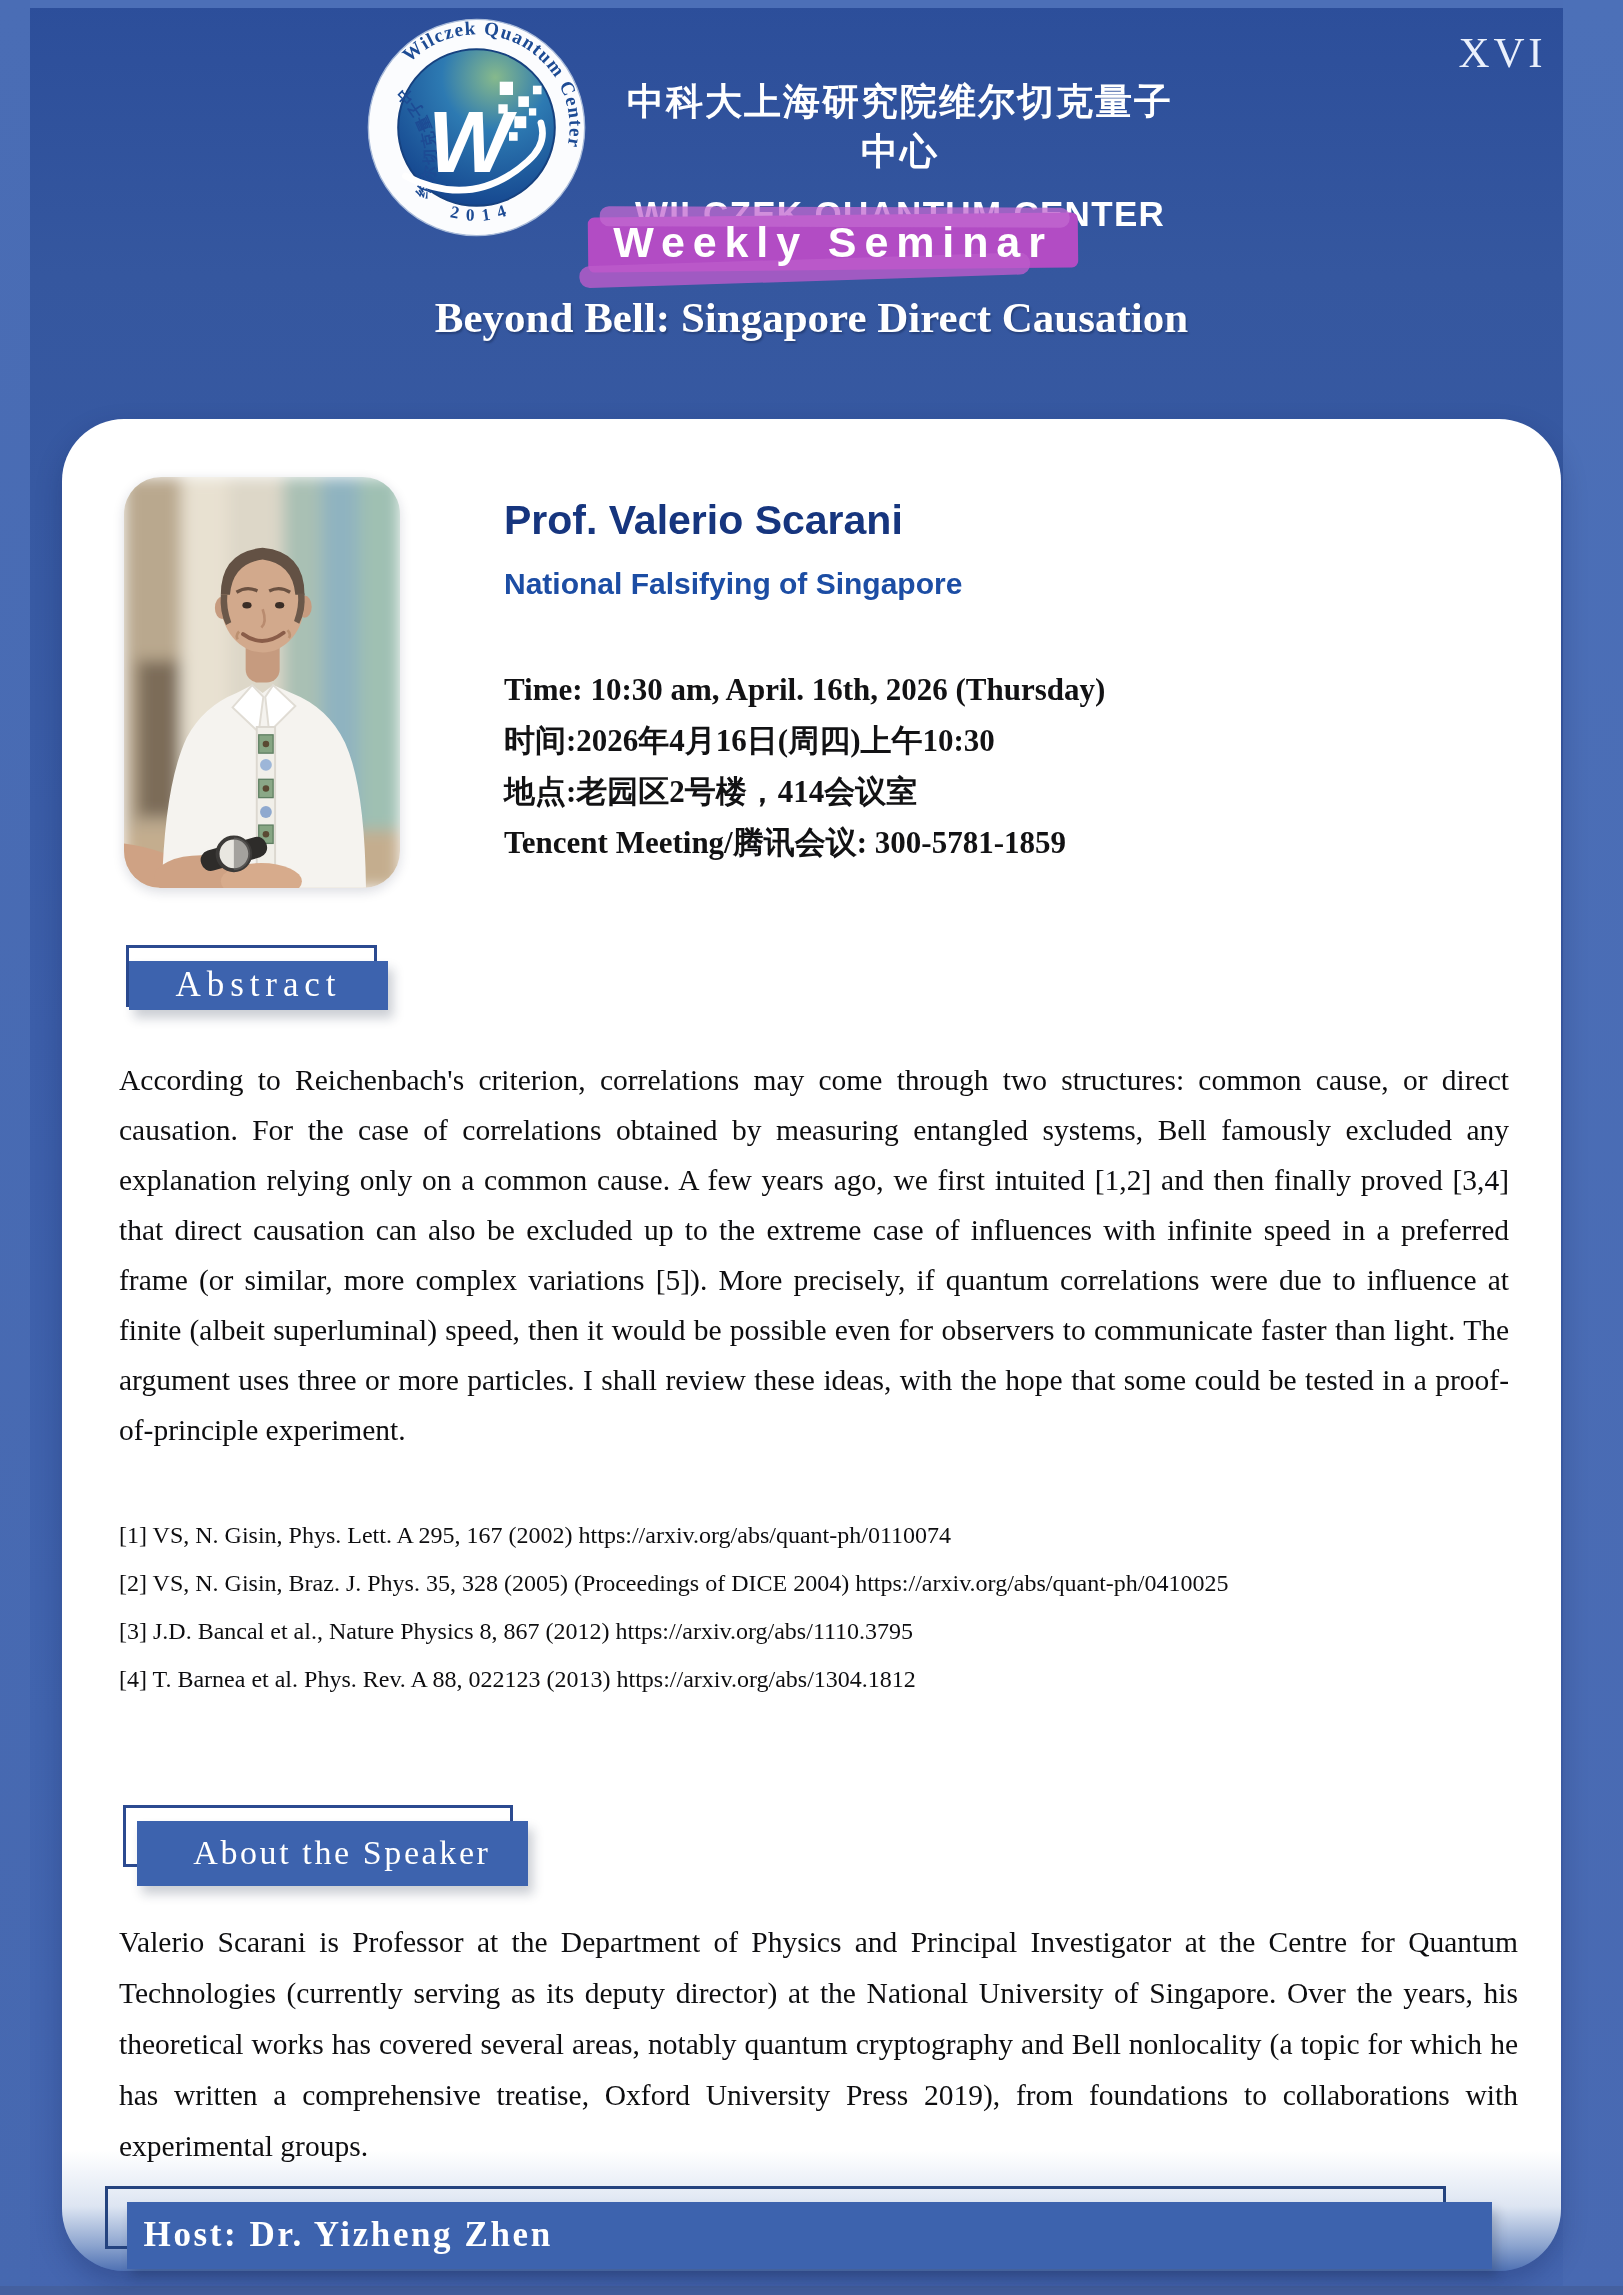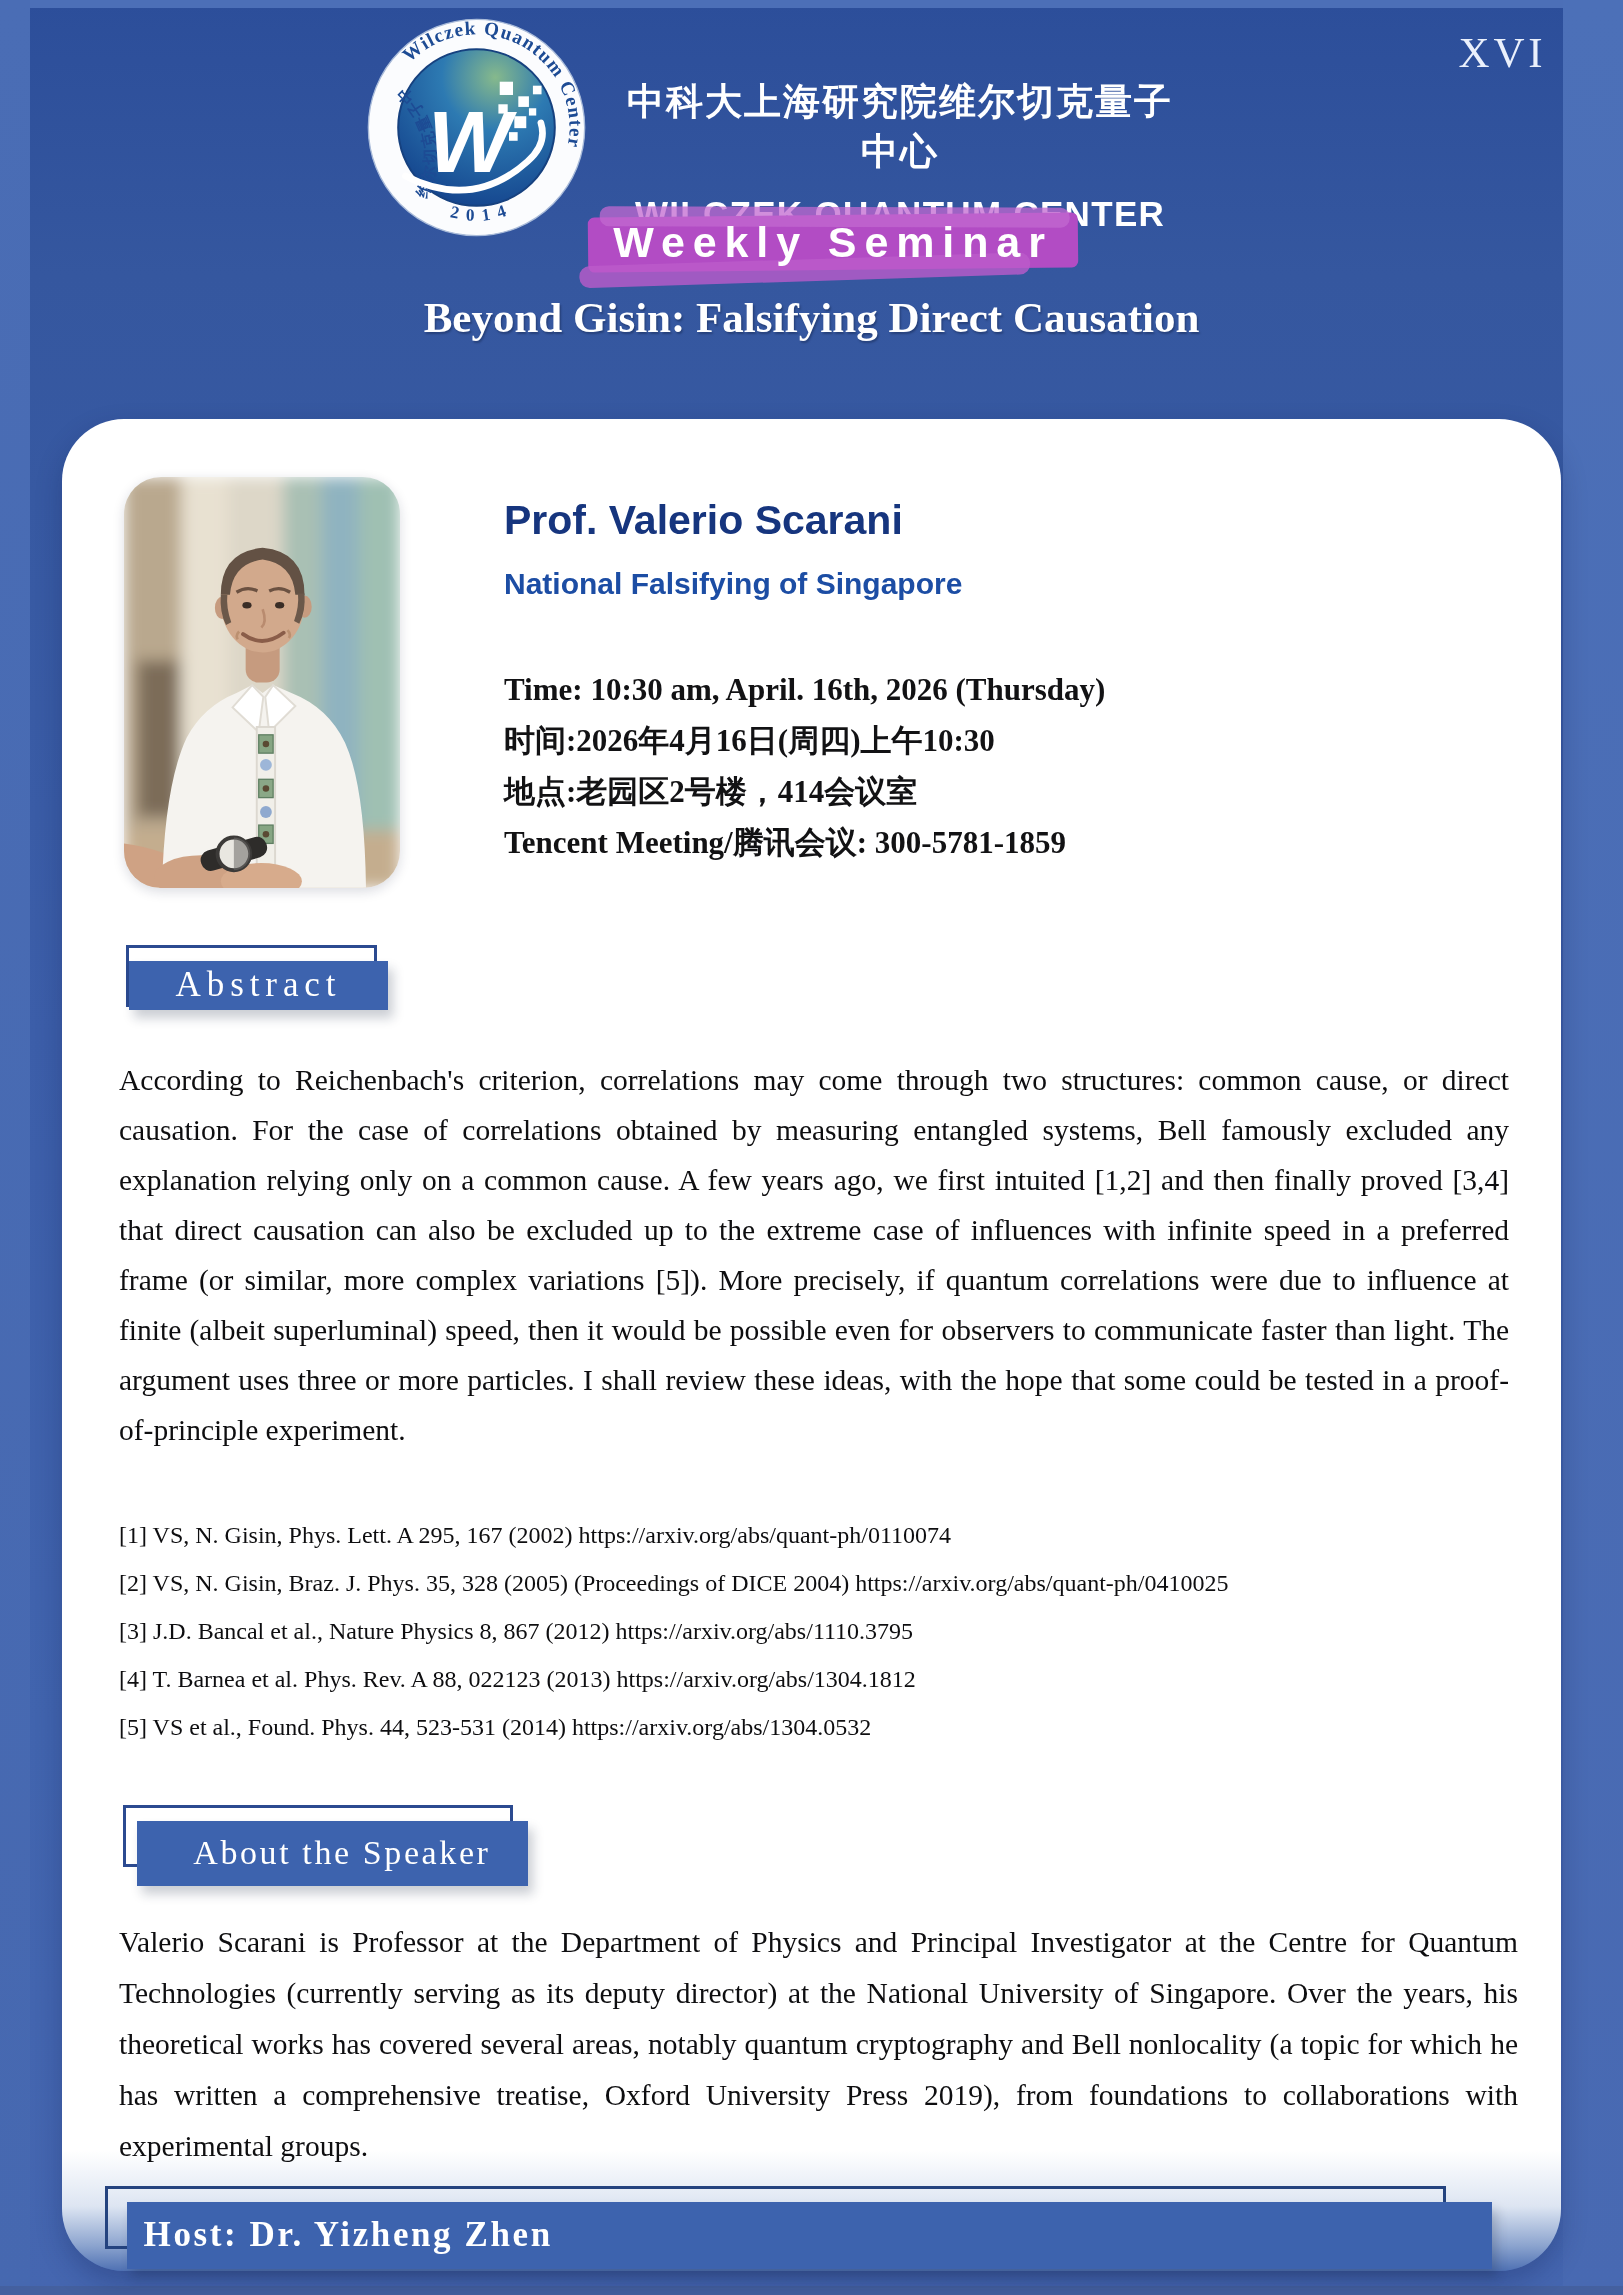--- a/index.html
+++ b/index.html
@@ -120,21 +120,21 @@
   <div class="org-col">
     <div class="org-cn">中科大上海研究院维尔切克量子中心</div>
     <div class="org-en">WILCZEK QUANTUM CENTER</div>
   </div>
 
   <div class="brush-wrap">
     <div class="brush-bg"></div>
     <div class="brush-text">Weekly Seminar</div>
   </div>
 
-  <div class="talk-title">Beyond Gisin: Falsifying Direct Causation</div>
+  <div class="talk-title">Beyond Bell: Singapore Direct Causation</div>
 
   <div class="card"></div>
 
   <div class="photo">
     <svg viewBox="0 0 422 628" width="276" height="411">
       <defs>
           <filter id="pb" x="-20%" y="-20%" width="140%" height="140%">
             <feGaussianBlur stdDeviation="11"></feGaussianBlur>
           </filter>
         </defs>
@@ -202,21 +202,20 @@
     <div class="fill" style="left:3px; top:15.7px; width:259px; height:49px;">Abstract</div>
   </div>
 
   <div class="body-text" style="left:119px; top:1055px; width:1390px;">According to Reichenbach's criterion, correlations may come through two structures: common cause, or direct causation. For the case of correlations obtained by measuring entangled systems, Bell famously excluded any explanation relying only on a common cause. A few years ago, we first intuited [1,2] and then finally proved [3,4] that direct causation can also be excluded up to the extreme case of influences with infinite speed in a preferred frame (or similar, more complex variations [5]). More precisely, if quantum correlations were due to influence at finite (albeit superluminal) speed, then it would be possible even for observers to communicate faster than light. The argument uses three or more particles. I shall review these ideas, with the hope that some could be tested in a proof-of-principle experiment.</div>
 
   <div class="refs" style="left:119px; top:1511px; width:1394px;">
     <div>[1] VS, N. Gisin, Phys. Lett. A 295, 167 (2002) https://arxiv.org/abs/quant-ph/0110074</div>
     <div>[2] VS, N. Gisin, Braz. J. Phys. 35, 328 (2005) (Proceedings of DICE 2004) https://arxiv.org/abs/quant-ph/0410025</div>
     <div>[3] J.D. Bancal et al., Nature Physics 8, 867 (2012) https://arxiv.org/abs/1110.3795</div>
     <div>[4] T. Barnea et al. Phys. Rev. A 88, 022123 (2013) https://arxiv.org/abs/1304.1812</div>
-    <div>[5] VS et al., Found. Phys. 44, 523-531 (2014) https://arxiv.org/abs/1304.0532</div>
   </div>
 
   <div class="badge" style="left:123px; top:1805px;">
     <div class="outline" style="left:0; top:0; width:390px; height:62px;"></div>
     <div class="fill" style="left:14.4px; top:15.7px; width:391px; height:65px; letter-spacing:2.6px; font-size:34px;padding-left:18px;">About the Speaker</div>
   </div>
 
   <div class="body-text" style="left:119px; top:1917px; width:1399px; line-height:51px;">Valerio Scarani is Professor at the Department of Physics and Principal Investigator at the Centre for Quantum Technologies (currently serving as its deputy director) at the National University of Singapore. Over the years, his theoretical works has covered several areas, notably quantum cryptography and Bell nonlocality (a topic for which he has written a comprehensive treatise, Oxford University Press 2019), from foundations to collaborations with experimental groups.</div>
 
   <div class="badge host" style="left:105px; top:2186px;">

